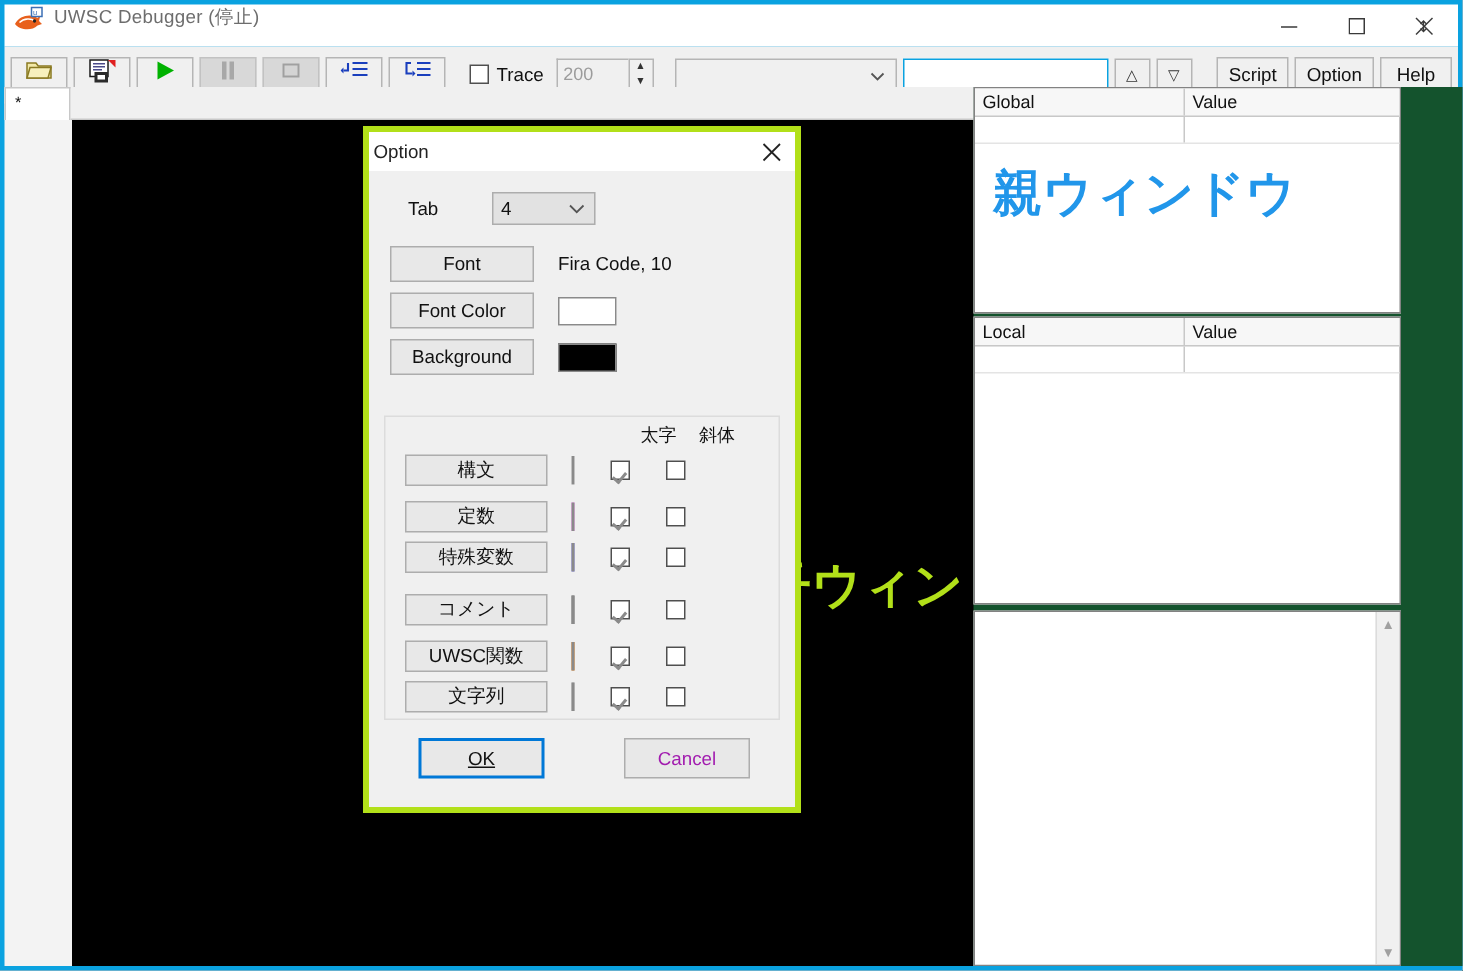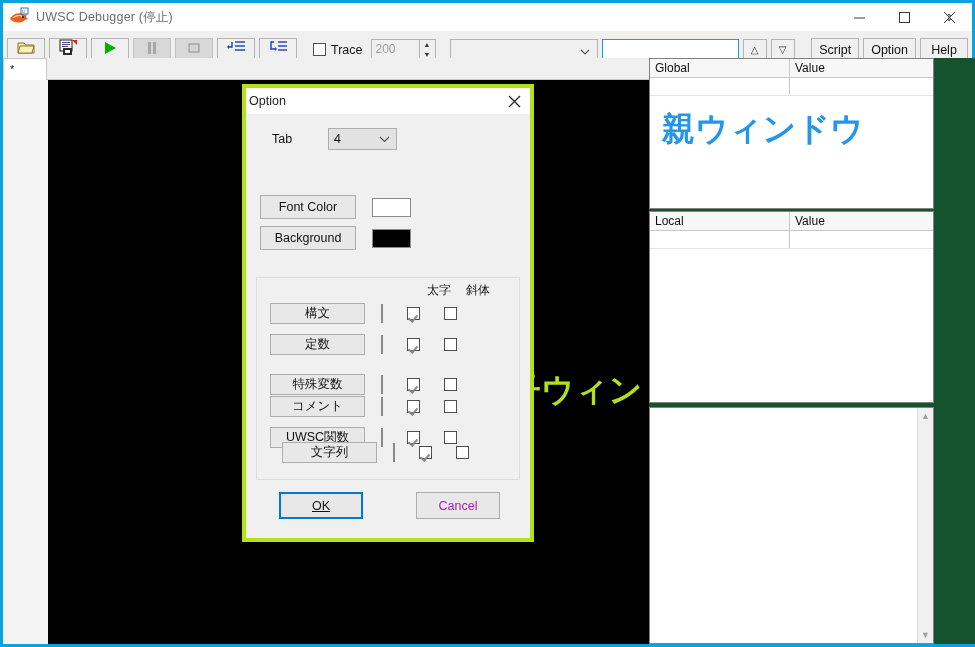--- a/index.html
+++ b/index.html
@@ -16,21 +16,21 @@
     position: absolute; left: 0; top: 0;
     width: 975px; height: 647px;
     background: #0aa2e0;
   }
 
   
   #titlebar {
     position: absolute; left: 3px; top: 3px;
     width: 969px; height: 28px;
     background: #ffffff;
-    display: flex; align-items: center;
+    display: flex; align-items: flex-start;
   }
   #app-icon {
     width: 22px; height: 22px; margin-left: 5px; margin-right: 6px;
     position: relative; flex: none;
   }
   #title-text {
     font-size: 12.5px; color: #6d6d6d; letter-spacing: .2px;
     white-space: nowrap;
   }
   #win-btns {
@@ -460,20 +460,24 @@
           <span id="tab-select">
             <span>4</span>
             <span>
               <svg width="11" height="7" viewBox="0 0 11 7">
                   <path d="M1 1 L5.5 5.5 L10 1" stroke="#555" stroke-width="1.2" fill="none"></path>
                 </svg>
             </span>
           </span>
         </div>
 
+        <div class="opt-row" style="left:14px; top:50px;">
+          <span class="gbtn" style="width:96px;height:24px;">Font</span>
+          <span class="mono-small" style="margin-left:16px;">Fira Code, 10</span>
+        </div>
 
         <div class="opt-row" style="left:14px; top:81px;">
           <span class="gbtn" style="width:96px;height:24px;">Font Color</span>
           <span class="swatch" style="margin-left:16px;background:#ffffff;"></span>
         </div>
 
         <div class="opt-row" style="left:14px; top:112px;">
           <span class="gbtn" style="width:96px;height:24px;">Background</span>
           <span class="swatch" style="margin-left:16px;background:#000000;"></span>
         </div>
@@ -491,42 +495,42 @@
             <span class="ck2 cbox"></span>
           </div>
 
           <div class="crow" style="top:56px;">
             <span class="gbtn">定数</span>
             <span class="sw-wrap"><span class="swatch" style="background:#ff80ff;"></span></span>
             <span class="ck cbox checked"></span>
             <span class="ck2 cbox"></span>
           </div>
 
-          <div class="crow" style="top:96px;">
+          <div class="crow" style="top:83px;">
             <span class="gbtn">特殊変数</span>
             <span class="sw-wrap"><span class="swatch" style="background:#8080ff;"></span></span>
             <span class="ck cbox checked"></span>
             <span class="ck2 cbox"></span>
           </div>
 
           <div class="crow" style="top:118px;">
             <span class="gbtn">コメント</span>
             <span class="sw-wrap"><span class="swatch" style="background:#808080;"></span></span>
             <span class="ck cbox checked"></span>
             <span class="ck2 cbox"></span>
           </div>
 
           <div class="crow" style="top:149px;">
             <span class="gbtn">UWSC関数</span>
             <span class="sw-wrap"><span class="swatch" style="background:#ff8000;"></span></span>
             <span class="ck cbox checked"></span>
             <span class="ck2 cbox"></span>
           </div>
 
-          <div class="crow" style="top:164px;margin-left:12px;">
+          <div class="crow" style="top:176px;">
             <span class="gbtn">文字列</span>
             <span class="sw-wrap"><span class="swatch" style="background:#c0c0c0;"></span></span>
             <span class="ck cbox checked"></span>
             <span class="ck2 cbox"></span>
           </div>
         </div>
 
         <div id="btn-row">
           <div id="ok-btn">
               <u>OK</u>

